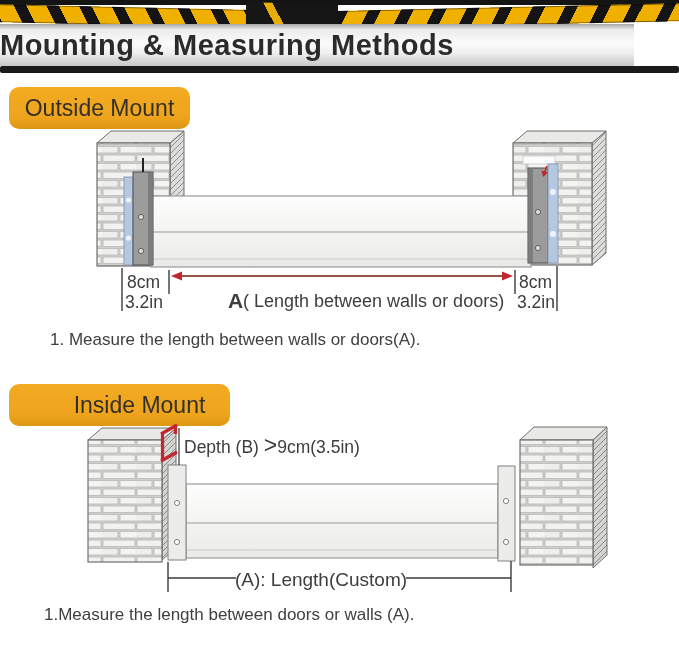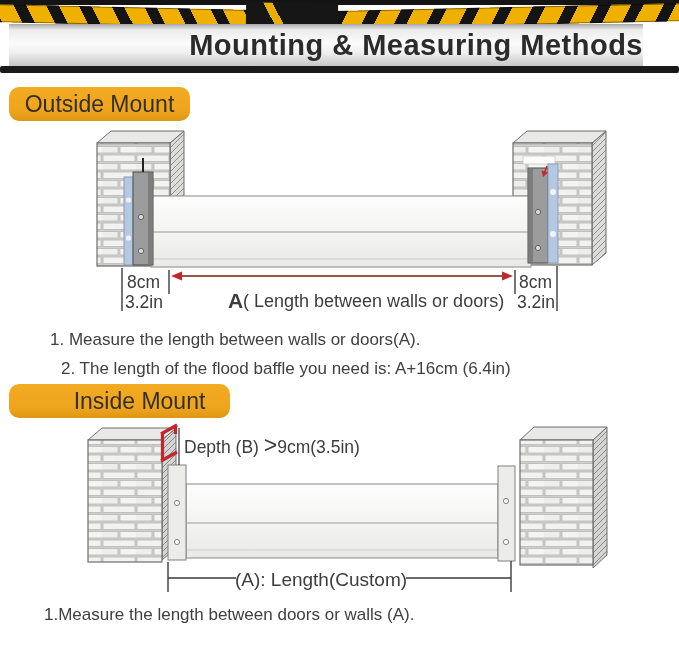--- a/index.html
+++ b/index.html
@@ -10,26 +10,26 @@
   .top-bar{position:absolute;left:0;top:0;width:679px;height:5px;background:#141414;}
   .tape{position:absolute;height:18px;box-shadow:inset 0 1px 0 rgba(0,0,0,.45), inset 0 -1px 0 rgba(0,0,0,.45);}
   .tape-left{left:-10px;top:4px;width:420px;transform:rotate(1.3deg);transform-origin:left top;
     background:repeating-linear-gradient(62deg,#141414 0 11px,#f0b000 11px 29px);}
   .tape-right{left:270px;top:3px;width:419px;transform:rotate(-1.3deg);transform-origin:right top;
     background:repeating-linear-gradient(118deg,#141414 0 11px,#f0b000 11px 29px);}
   .tape-cross{position:absolute;left:246px;top:3px;width:92px;height:23px;transform:rotate(.6deg);
     background:repeating-linear-gradient(62deg,#161616 0 26px,#e9ad08 26px 34px,#161616 34px 92px);}
   .title-band{position:absolute;left:0;top:24px;width:634px;height:42px;
     background:linear-gradient(180deg,#a8a8a8 0%,#ececec 14%,#fbfbfb 46%,#f0f0f0 68%,#c7c7c7 100%);
-    display:flex;align-items:center;justify-content:flex-end;margin-left:9px;}
+    display:flex;align-items:center;justify-content:flex-start;}
   .title-band span{font-size:29px;font-weight:bold;color:#2b2b2b;letter-spacing:.5px;}
   .title-underbar{position:absolute;left:0;top:66px;width:679px;height:7px;background:#1a1a1a;border-radius:2px;}
 
   
-  .badge{position:absolute;left:9px;width:181px;height:34px;border-radius:10px;
+  .badge{position:absolute;left:9px;width:181px;height:42px;border-radius:10px;
     background:linear-gradient(180deg,#f2ab22 0%,#efa41d 70%,#dd9713 100%);
     display:flex;align-items:center;justify-content:center;}
   .badge span{font-size:23px;color:#33302a;}
   .badge-outside{top:87px;}
   .badge-inside{top:384px;padding-left:40px;}
 
   
   .diagram{position:absolute;left:0;}
   #diagram1{top:120px;}
   #diagram2{top:420px;}
@@ -138,21 +138,20 @@
 
     <text x="127" y="168" font-size="17.5">8cm</text>
     <text x="125" y="188" font-size="17.5">3.2in</text>
     <text x="519" y="168" font-size="17.5">8cm</text>
     <text x="517" y="188" font-size="17.5">3.2in</text>
     <text x="228" y="188" font-size="21" font-weight="bold" fill="#cc1111">A</text>
     <text x="243" y="187" font-size="18">( Length between walls or doors)</text>
   </svg>
 
   <div class="step o-step1">1. Measure the length between walls or doors(A).</div>
-  <div class="step o-step2">2. The length of the flood baffle you need is: A+16cm (6.4in)</div>
 
   <div class="badge badge-inside">
     <span>Inside Mount</span>
   </div>
 
   <svg id="diagram2" class="diagram" width="679" height="182" viewBox="0 0 679 182">
     <defs>
       <pattern id="bricks2" width="34" height="17" patternUnits="userSpaceOnUse">
         <rect width="34" height="17" fill="#cfcfcd"></rect>
         <rect x="1" y="1" width="32" height="6.5" fill="#f2f2f0" stroke="#b8b8b6" stroke-width="0.8"></rect>

